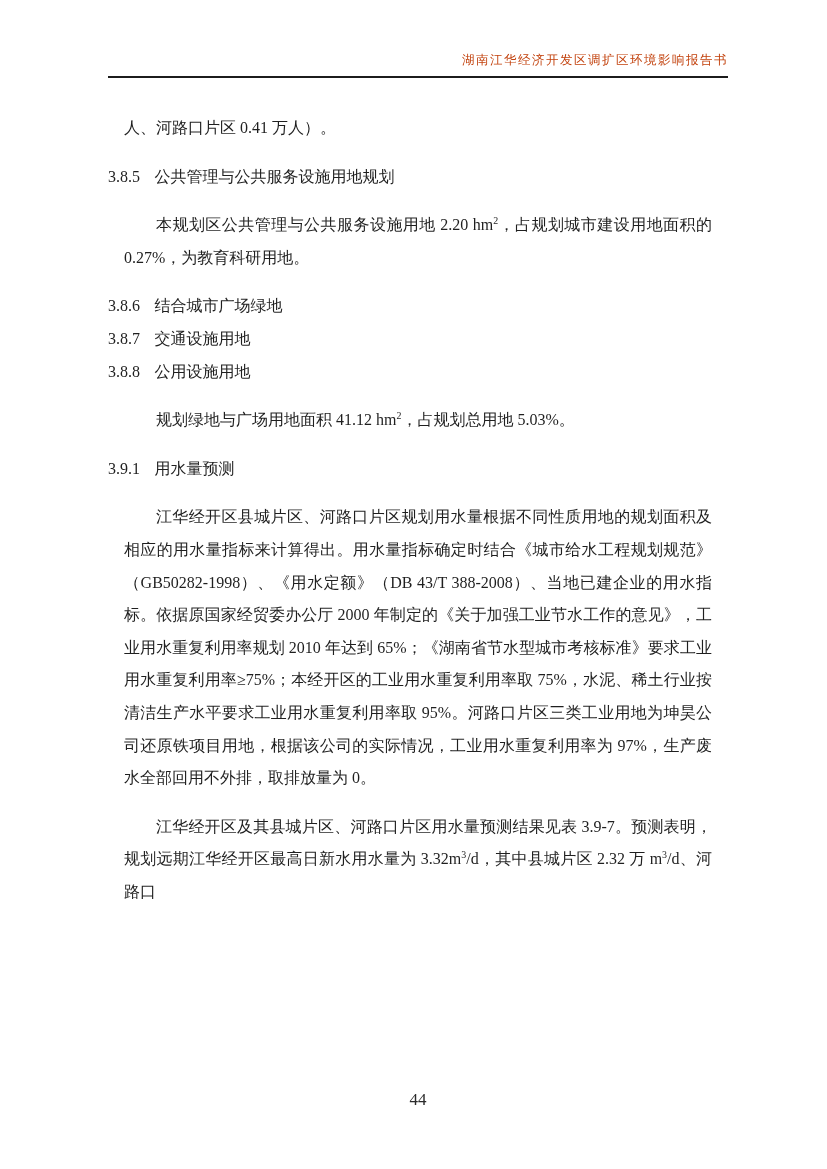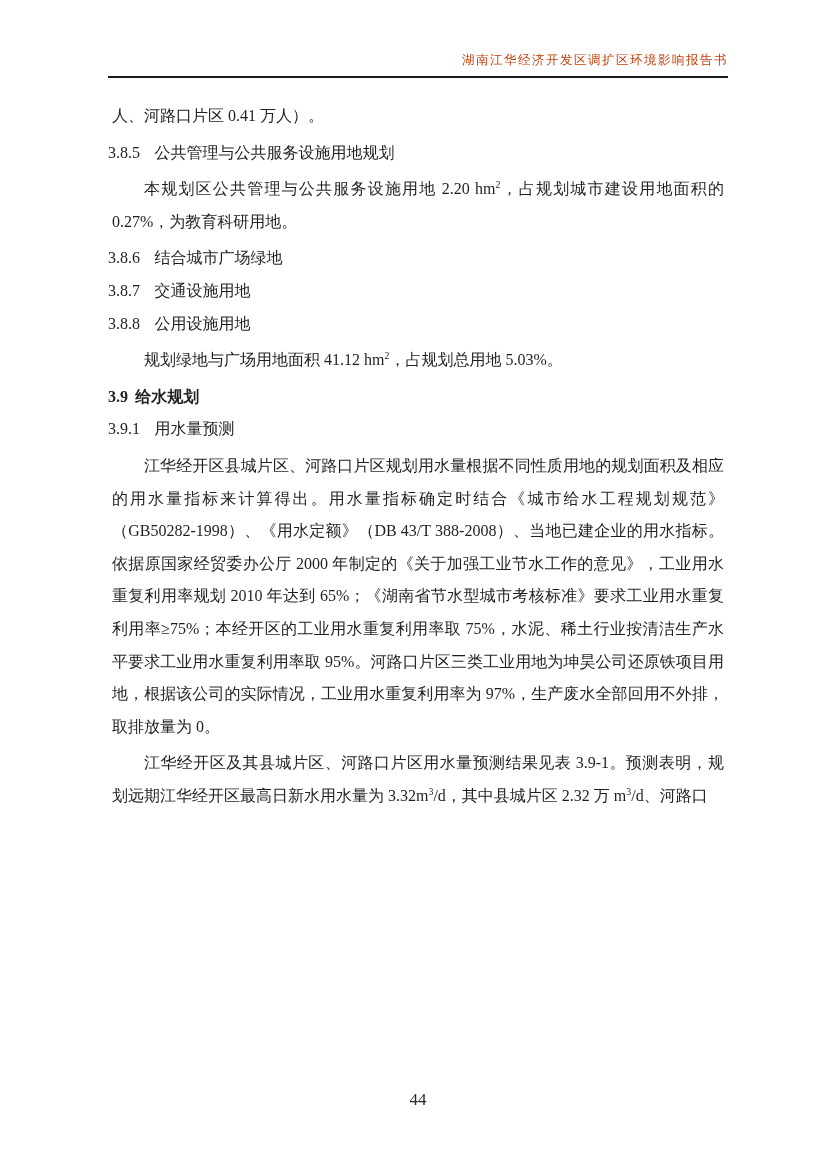--- a/index.html
+++ b/index.html
@@ -24,21 +24,21 @@
     left:108px;top:76px;width:620px;height:2px;
     background:#1c1c1c;
   }
   .content{
     position:absolute;
     left:108px;top:96px;width:620px;
     font-size:16px;
     line-height:32.6px;
     text-align:justify;
   }
-  .para{margin:4px;}
+  .para{margin:16px;}
   .indent{text-indent:2em;}
   .heading{margin:0;}
   .heading .hnum{display:inline-block;margin-right:0.9em;}
   .heading-bold{font-weight:700;margin:0;}
   .heading-bold .hnum{display:inline-block;margin-right:0.45em;}
   sup{
     font-size:0.62em;
     line-height:0;
     vertical-align:super;
   }
@@ -69,23 +69,22 @@
 
   <p class="heading"><span class="hnum">3.8.7</span><span>交通设施用地</span></p>
 
 
   <p class="heading"><span class="hnum">3.8.8</span><span>公用设施用地</span></p>
 
 
 
   <p class="para indent"><span>规划绿地与广场用地面积 41.12 hm</span><sup>2</sup><span>，占规划总用地 5.03%。</span></p>
 
-  <p class="heading-bold"><span class="hnum">3.9</span><span>给水规划</span></p>
 
   <p class="heading"><span class="hnum">3.9.1</span><span>用水量预测</span></p>
 
   <p class="para indent"><span>江华经开区县城片区、河路口片区规划用水量根据不同性质用地的规划面积及相应的用水量指标来计算得出。用水量指标确定时结合《城市给水工程规划规范》（GB50282-1998）、《用水定额》（DB 43/T 388-2008）、当地已建企业的用水指标。依据原国家经贸委办公厅 2000 年制定的《关于加强工业节水工作的意见》，工业用水重复利用率规划 2010 年达到 65%；《湖南省节水型城市考核标准》要求工业用水重复利用率≥75%；本经开区的工业用水重复利用率取 75%，水泥、稀土行业按清洁生产水平要求工业用水重复利用率取 95%。河路口片区三类工业用地为坤昊公司还原铁项目用地，根据该公司的实际情况，工业用水重复利用率为 97%，生产废水全部回用不外排，取排放量为 0。</span></p>
 
-  <p class="para indent"><span>江华经开区及其县城片区、河路口片区用水量预测结果见表 3.9-1。预测表明，规划远期江华经开区最高日新水用水量为 3.32m</span><sup>3</sup><span>/d，其中县城片区 2.32 万 m</span><sup>3</sup><span>/d、河路口</span></p>
+  <p class="para indent"><span>江华经开区及其县城片区、河路口片区用水量预测结果见表 3.9-7。预测表明，规划远期江华经开区最高日新水用水量为 3.32m</span><sup>3</sup><span>/d，其中县城片区 2.32 万 m</span><sup>3</sup><span>/d、河路口</span></p>
 
 </div>
 
 <div class="page-footer">44</div>
 
 </body></html>

